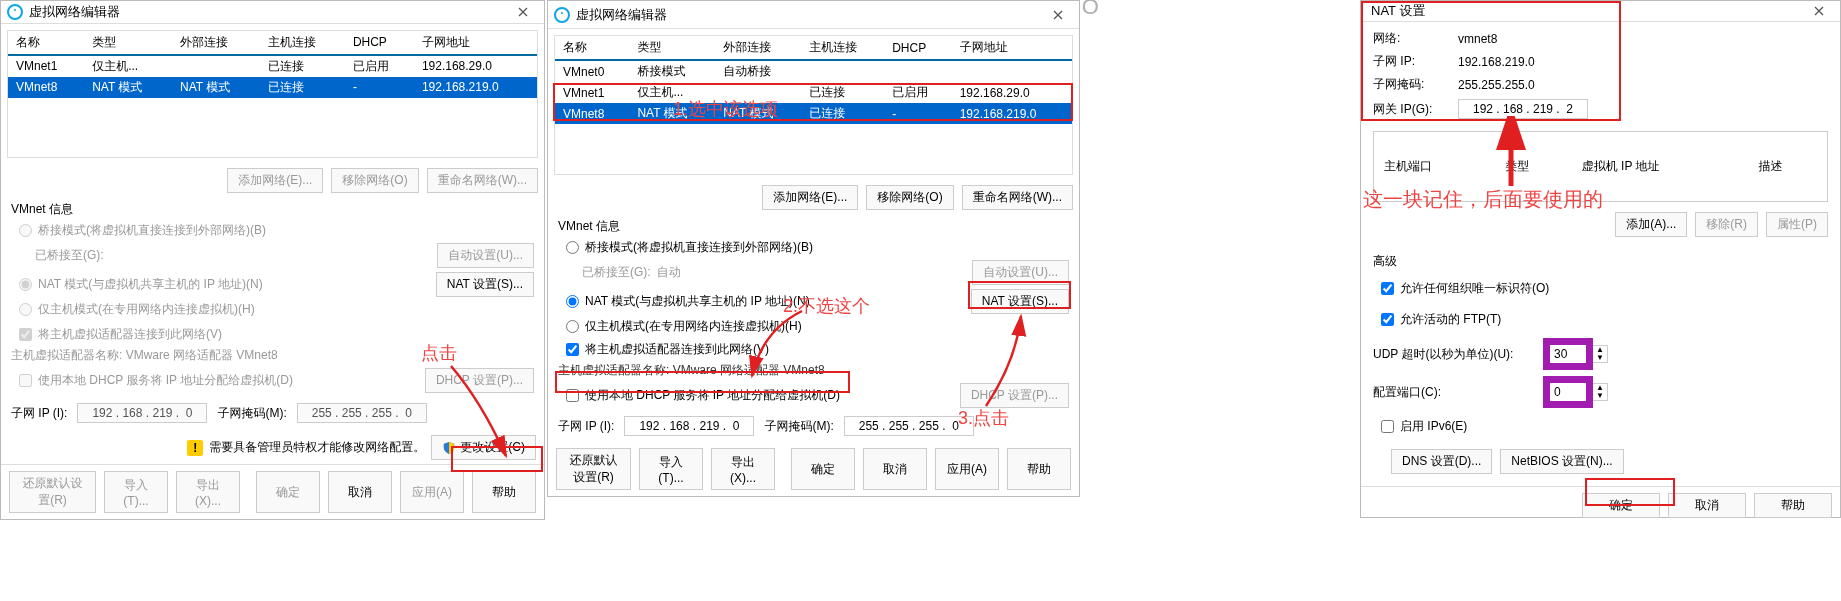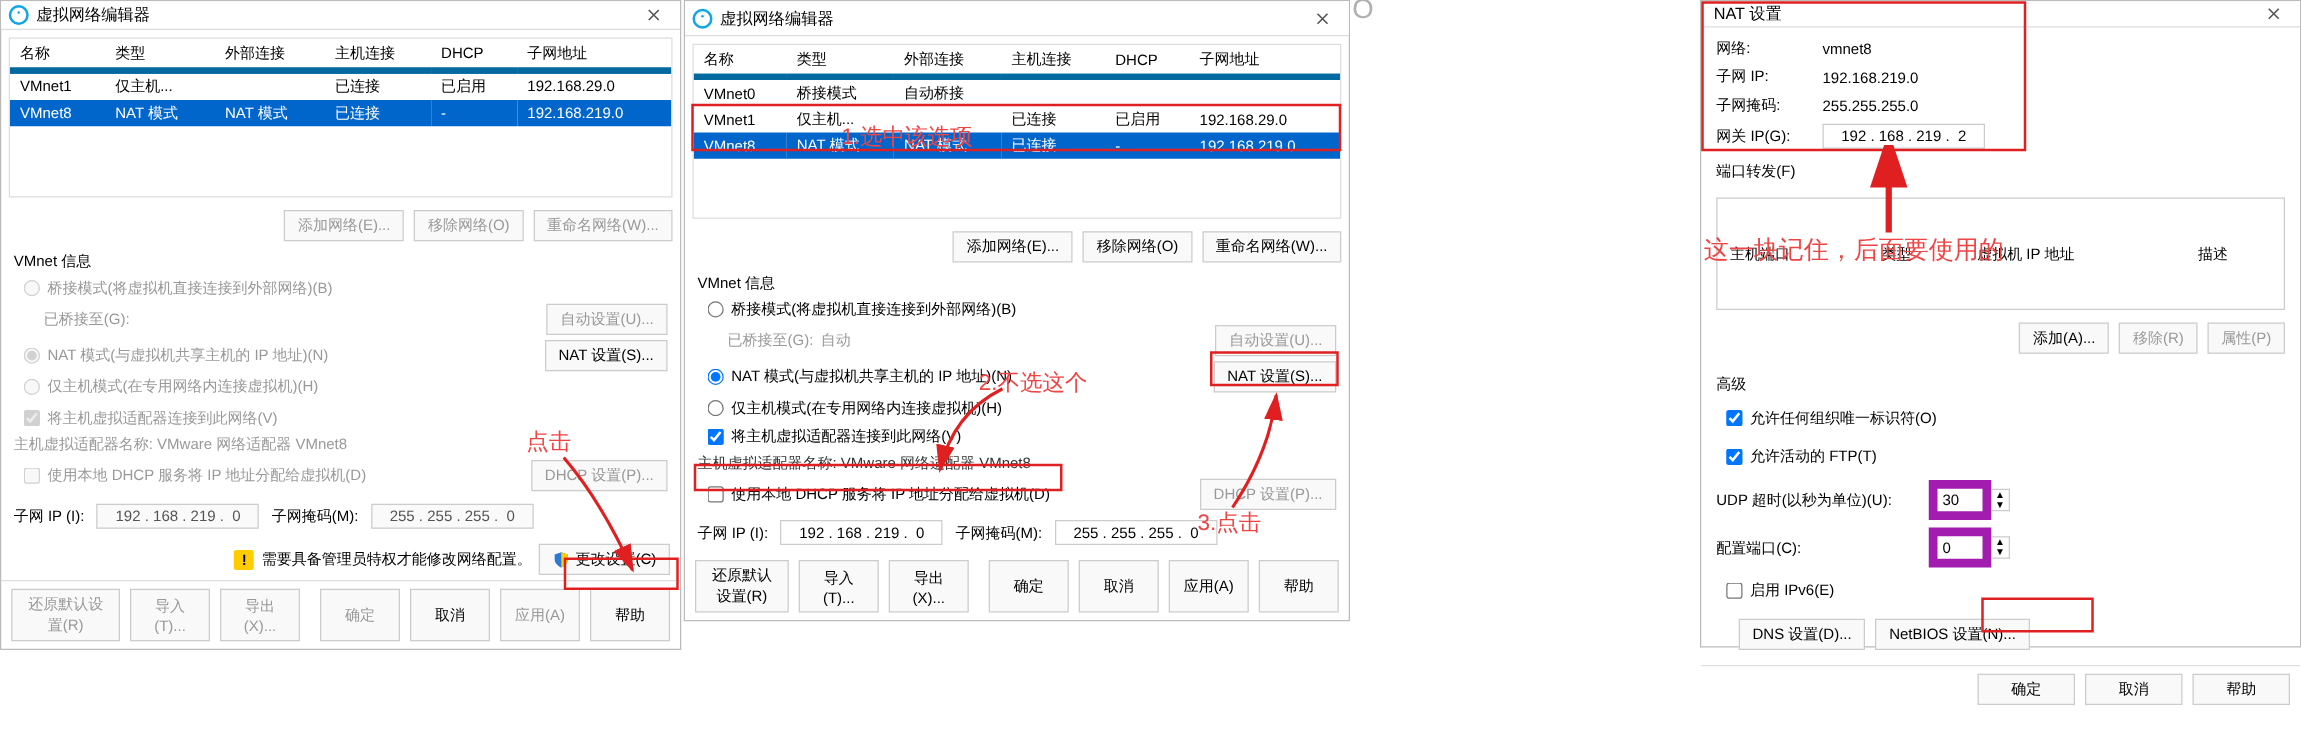--- a/index.html
+++ b/index.html
@@ -11,21 +11,21 @@
 
   .titlebar { display: flex; align-items: center; height: 28px; padding: 0 6px; border-bottom: 1px solid #ddd; background: #fff; }
   .titlebar .tb-icon { width: 16px; height: 16px; border-radius: 50%; border: 2px solid #0ea5e9; position: relative; margin-right: 6px; }
   .titlebar .tb-icon::before { content: ''; position: absolute; top: 3px; left: 5px; width: 2px; height: 2px; background: #0ea5e9; border-radius: 50%; }
   .titlebar .tb-title { flex: 1; font-size: 13px; }
   .titlebar .tb-close { width: 30px; height: 20px; display: flex; align-items: center; justify-content: center; cursor: pointer; }
   .titlebar .tb-close svg { width: 10px; height: 10px; }
 
   .table-area { height: 160px; border: 1px solid #ddd; margin: 6px; overflow: auto; }
   .table-area table { width: 100%; border-collapse: collapse; }
-  .table-area th { text-align: left; padding: 3px 8px; font-weight: normal; background: #fff; border-bottom: 5px solid #0369a1; font-size: 12px; }
+  .table-area th { text-align: left; padding: 3px 8px; font-weight: normal; background: #fff; border-bottom: 2px solid #0369a1; font-size: 12px; }
   .table-area td { padding: 2px 8px; font-size: 12px; }
   .table-area tr.selected { background: #0066cc; color: #fff; }
 
   .btnrow { display: flex; gap: 8px; padding: 4px 6px; justify-content: flex-end; }
   .btn { padding: 3px 10px; border: 1px solid #ccc; background: #f9f9f9; cursor: pointer; font-size: 12px; }
   .btn.disabled { color: #999; cursor: default; }
 
   .group { padding: 4px 10px 2px 10px; }
   .group-label { font-size: 12px; margin-bottom: 4px; }
   .radio-row, .check-row { display: flex; align-items: center; gap: 6px; margin: 4px 0 4px 8px; font-size: 12px; }
@@ -48,21 +48,21 @@
   .annotation-red { color: #ef4444; font-size: 18px; font-weight: 500; position: absolute; pointer-events: none; }
   .annotation-box-red { border: 2px solid #e02020; position: absolute; pointer-events: none; }
 
   svg.arrow { position: absolute; pointer-events: none; }
 
   .w2 .table-area { height: 140px; }
 
   .w3 .body { padding: 8px 12px; display: flex; flex-direction: column; gap: 6px; }
   .kv { display: flex; align-items: center; gap: 10px; }
   .kv .k { width: 75px; }
-  .portfwd { border: 1px solid #ccc; height: 90px; margin-top: 6px; }
+  .portfwd { border: 1px solid #ccc; height: 71px; margin-top: 6px; }
   .portfwd th { font-weight: normal; padding: 3px 8px; text-align: left; font-size: 12px; }
   .label-advanced { margin-top: 6px; }
   .ipv6-prefix { width: 190px; }
   .spin-wrap { display: inline-flex; align-items: center; }
   .spin-wrap input { width: 50px; text-align: left; padding: 2px 4px; border: 7px solid #a21caf; }
   .spin-btns { display: flex; flex-direction: column; border: 1px solid #ccc; border-left: none; }
   .spin-btns span { font-size: 8px; line-height: 8px; padding: 0 3px; cursor: pointer; }
 
   .tab-behind { position: absolute; top: -6px; left: 820px; font-size: 22px; letter-spacing: 2px; color: #b0b0b0; font-weight: 300; z-index: -1; pointer-events: none; }
 </style>
@@ -350,21 +350,20 @@
       </div>
     <div class="kv">
         <span class="k">子网掩码:</span>
         <span>255.255.255.0</span>
       </div>
     <div class="kv">
         <span class="k">网关 IP(G):</span>
         <input class="small-input" value="192 . 168 . 219 .  2" style="">
       </div>
 
-    <div style="margin-top:4px;">端口转发(F)</div>
     <table class="portfwd">
       <thead>
           <tr>
         <th>主机端口</th>
         <th>类型</th>
         <th>虚拟机 IP 地址</th>
         <th>描述</th>
       </tr>
         </thead>
     </table>

